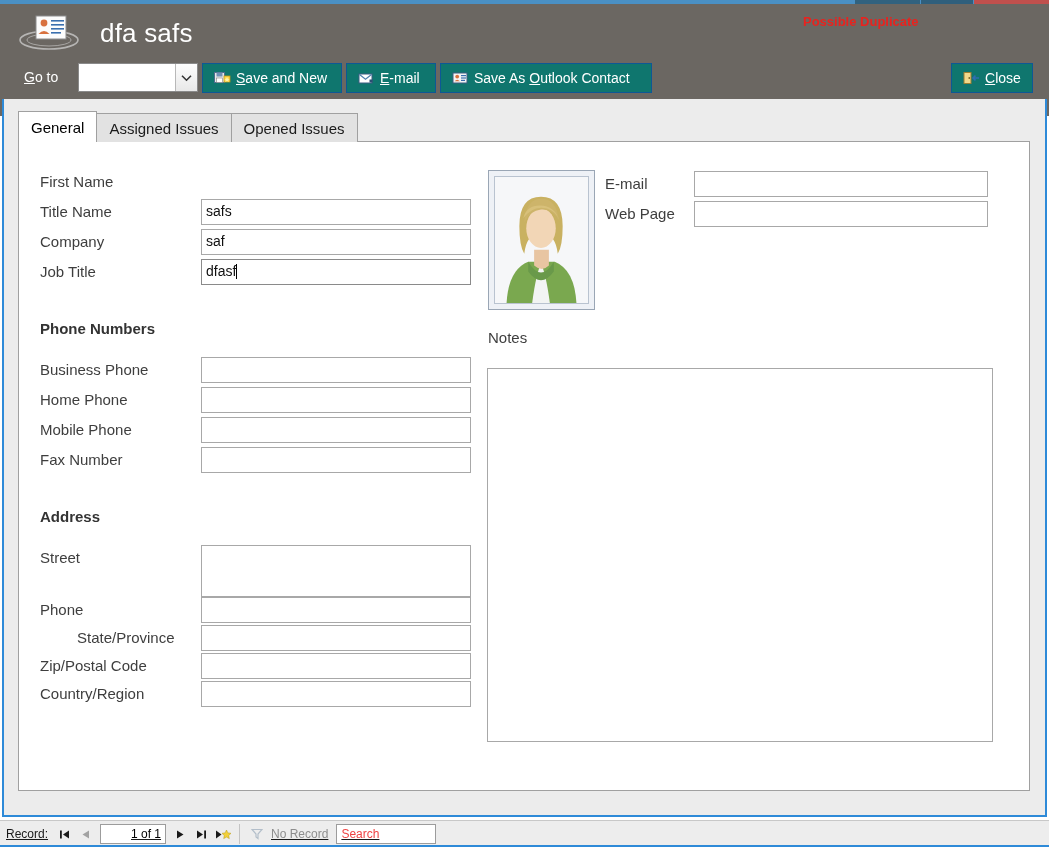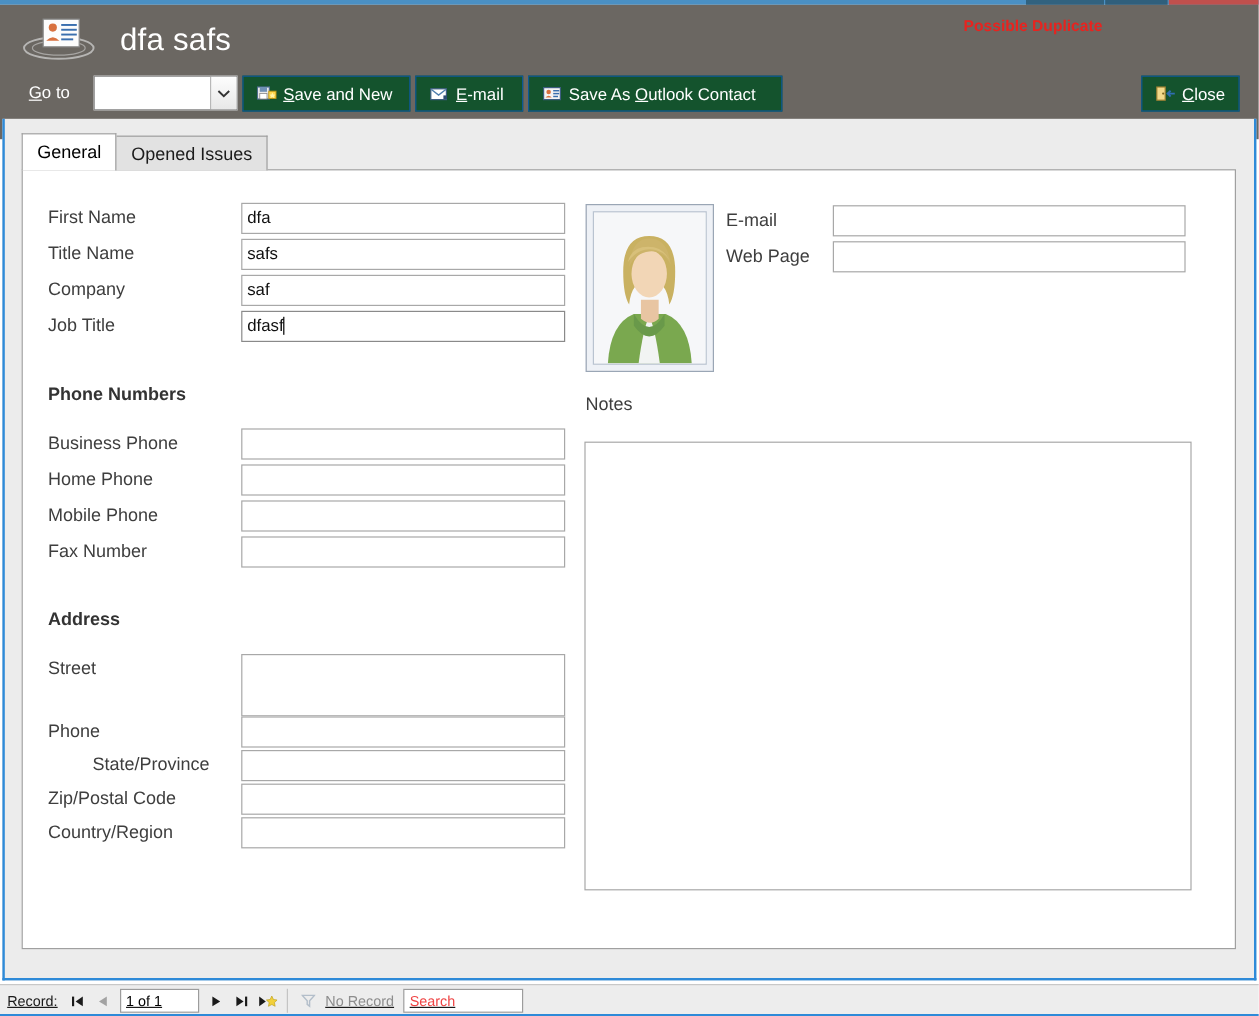--- a/index.html
+++ b/index.html
@@ -83,21 +83,21 @@
   .goto-combo .garrow {
     width: 22px;
     border-left: 1px solid #b8b8b8;
     background: linear-gradient(#fdfdfd,#e8e8e8);
     display: flex; align-items: center; justify-content: center;
   }
 
   
   .hbtn {
     position: absolute; top: 59px; height: 30px;
-    background: #14532d;
+    background: #0f766e;
     border: 1px solid #0d5895;
     color: #ffffff;
     font-size: 14px;
     display: flex; align-items: center;
     padding: 0 11px;
     white-space: nowrap;
     cursor: pointer;
   }
   .hbtn .bico {
     display: inline-block;
@@ -242,20 +242,21 @@
   .navbtn.disabled { opacity: 0.35; cursor: default; }
   .rec-box {
     width: 66px; height: 20px;
     background: #ffffff;
     border: 1px solid #9c9c9c;
     font-size: 12px;
     padding: 6px 4px;
     margin: 0 4px;
     display: flex; align-items: center;
     color: #000;
+    justify-content: flex-end;
   }
   .sb-sep {
     width: 1px; height: 20px;
     background: #c4c4c4;
     margin: 0 6px;
     flex: none;
   }
   .filter-txt {
     color: #8d8d8d;
     margin-left: 4px;
@@ -369,26 +370,28 @@
 
   <div class="form-panel"></div>
 
   <div class="tab-sheet"></div>
 
   <div class="tabstrip">
     <div class="tab active">
         <span>General</span>
       </div>
     <div class="tab">
+        <span>Assigned Issues</span>
+      </div>
+    <div class="tab">
         <span>Opened Issues</span>
       </div>
   </div>
 
   <div class="fld-label" style="left:40px; top:173px;">First Name</div>
-  <div class="tbox" style="left:201px; top:169px; width:270px; height:26px;"><span>dfa</span></div>
 
   <div class="fld-label" style="left:40px; top:203px;">Title Name</div>
   <div class="tbox" style="left:201px; top:199px; width:270px; height:26px;"><span>safs</span></div>
 
   <div class="fld-label" style="left:40px; top:233px;">Company</div>
   <div class="tbox" style="left:201px; top:229px; width:270px; height:26px;"><span>saf</span></div>
 
   <div class="fld-label" style="left:40px; top:263px;">Job Title</div>
   <div class="tbox focused" style="left:201px; top:259px; width:270px; height:26px;"><span>dfasf</span><span class="caret"></span></div>
 

